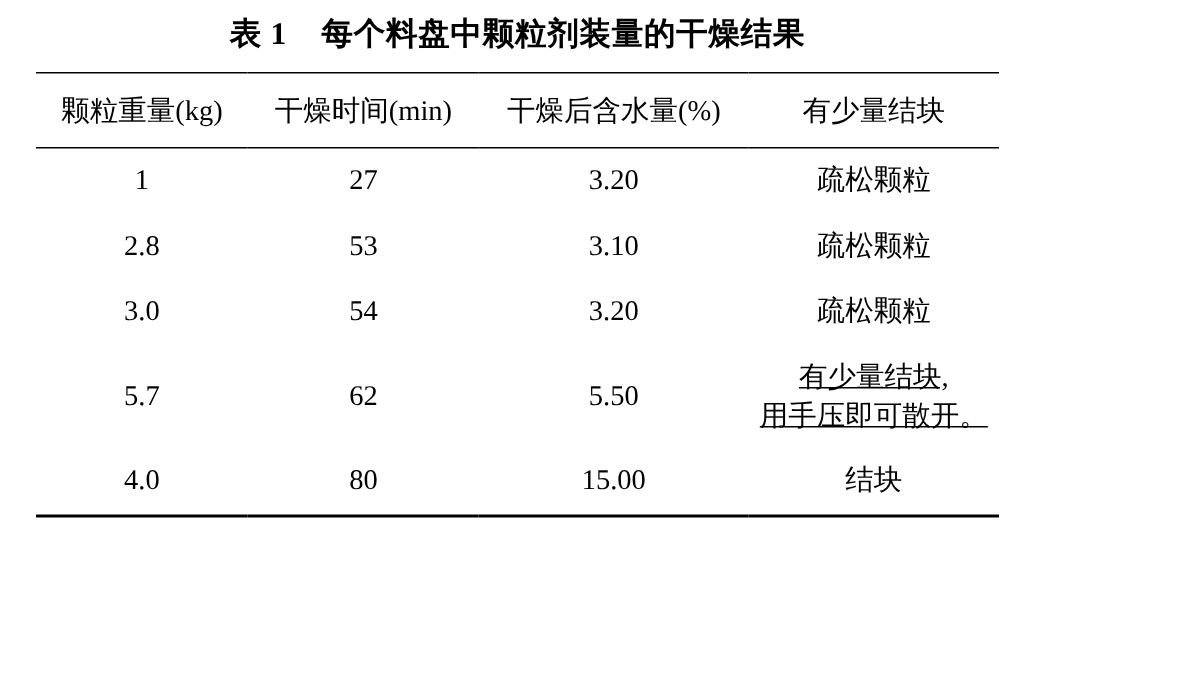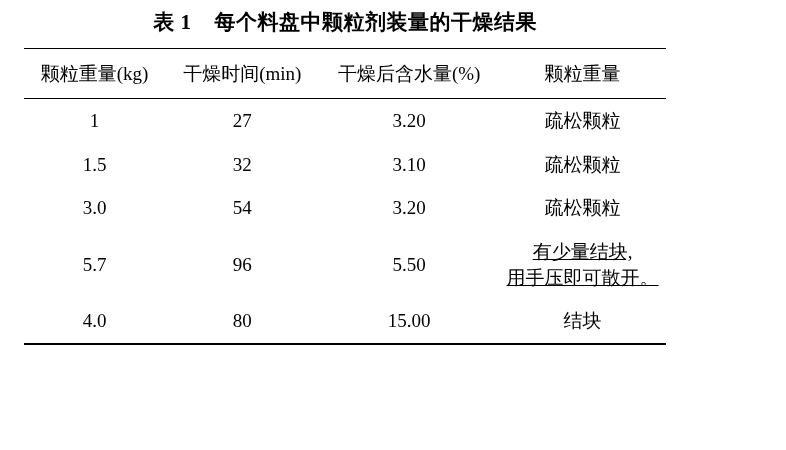--- a/index.html
+++ b/index.html
@@ -72,45 +72,45 @@
 <div class="page">
 
   <div class="table-caption">表 1    每个料盘中颗粒剂装量的干燥结果</div>
 
   <table class="data-table">
     <thead>
       <tr class="rule-top rule-mid">
         <th class="col-weight">颗粒重量(kg)</th>
         <th class="col-time">干燥时间(min)</th>
         <th class="col-moisture">干燥后含水量(%)</th>
-        <th class="col-effect">颗粒重量</th>
+        <th class="col-effect">有少量结块</th>
       </tr>
     </thead>
     <tbody>
       <tr class="rule-mid">
         <td class="col-weight">1</td>
         <td class="col-time">27</td>
         <td class="col-moisture">3.20</td>
         <td class="col-effect">疏松颗粒</td>
       </tr>
       <tr>
-        <td class="col-weight">1.5</td>
-        <td class="col-time">32</td>
+        <td class="col-weight">2.8</td>
+        <td class="col-time">53</td>
         <td class="col-moisture">3.10</td>
         <td class="col-effect">疏松颗粒</td>
       </tr>
       <tr>
         <td class="col-weight">3.0</td>
         <td class="col-time">54</td>
         <td class="col-moisture">3.20</td>
         <td class="col-effect">疏松颗粒</td>
       </tr>
       <tr>
         <td class="col-weight">5.7</td>
-        <td class="col-time">96</td>
+        <td class="col-time">62</td>
         <td class="col-moisture">5.50</td>
         <td class="col-effect effect-multiline">有少量结块,
 用手压即可散开。</td>
       </tr>
       <tr>
         <td class="col-weight">4.0</td>
         <td class="col-time">80</td>
         <td class="col-moisture">15.00</td>
         <td class="col-effect">结块</td>
       </tr>

